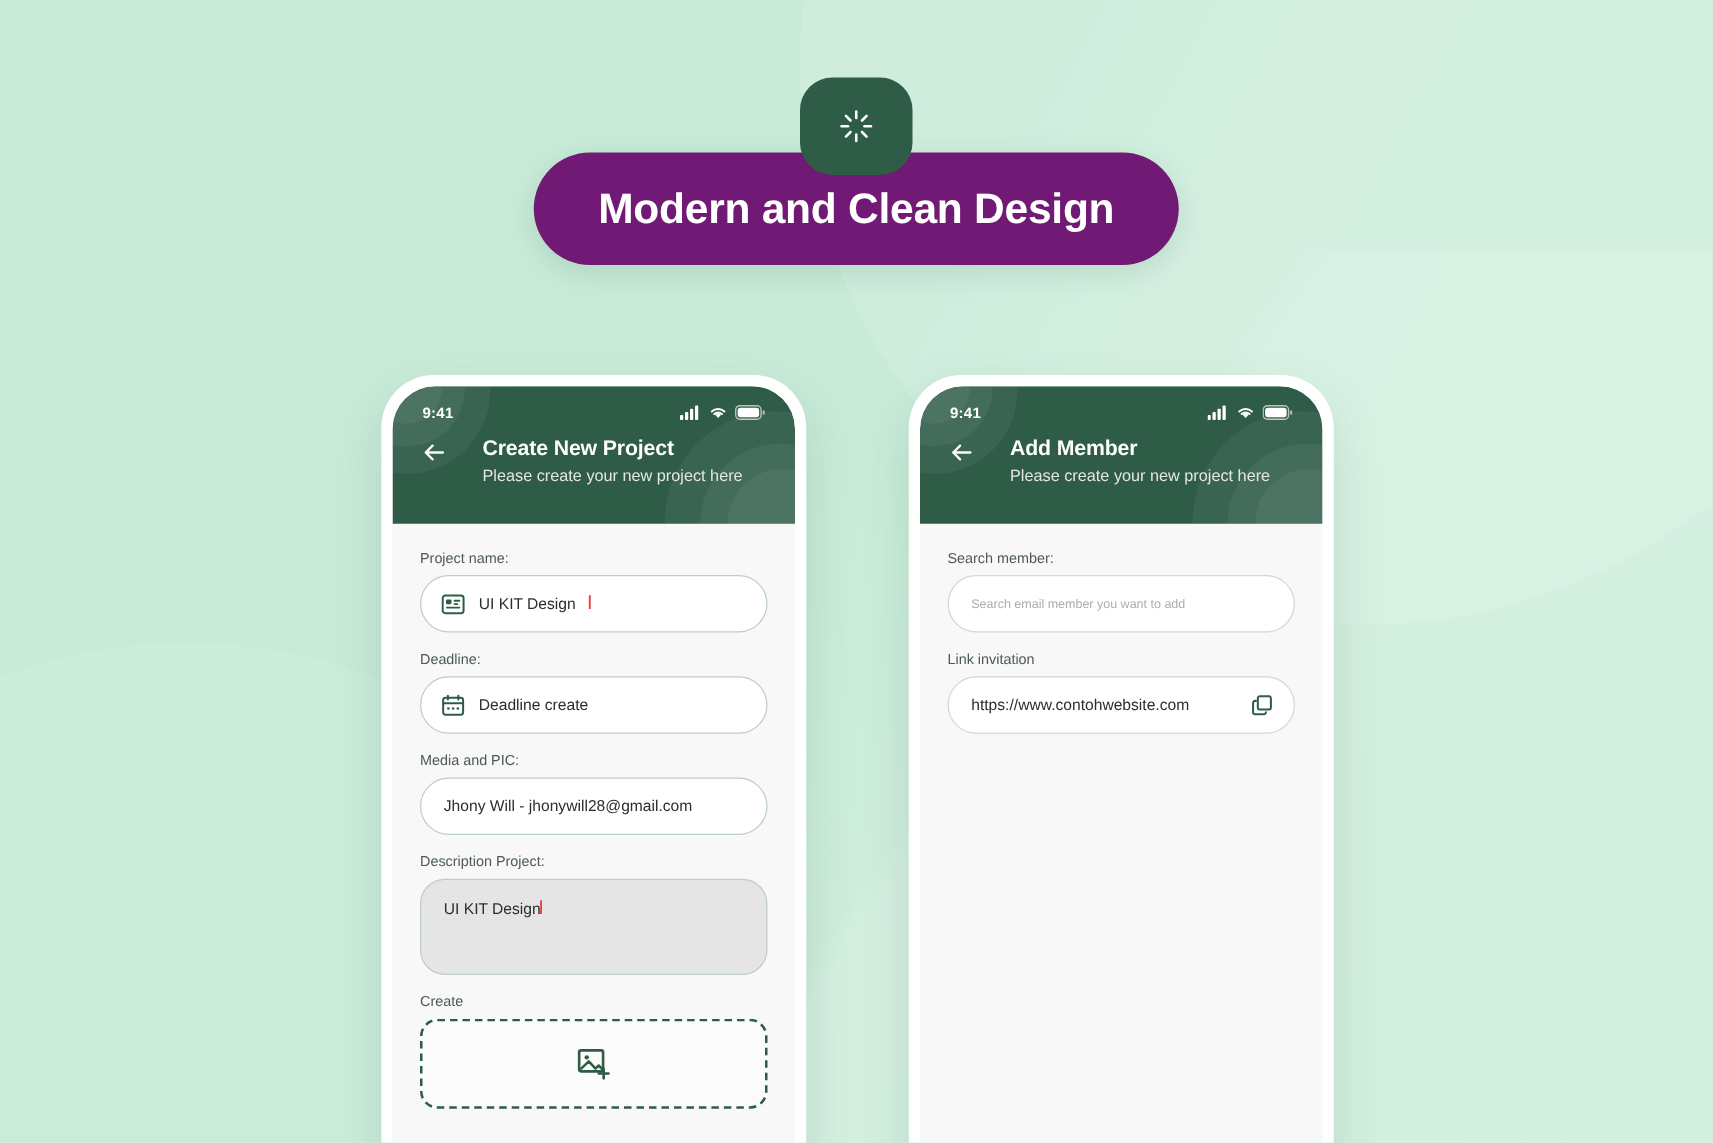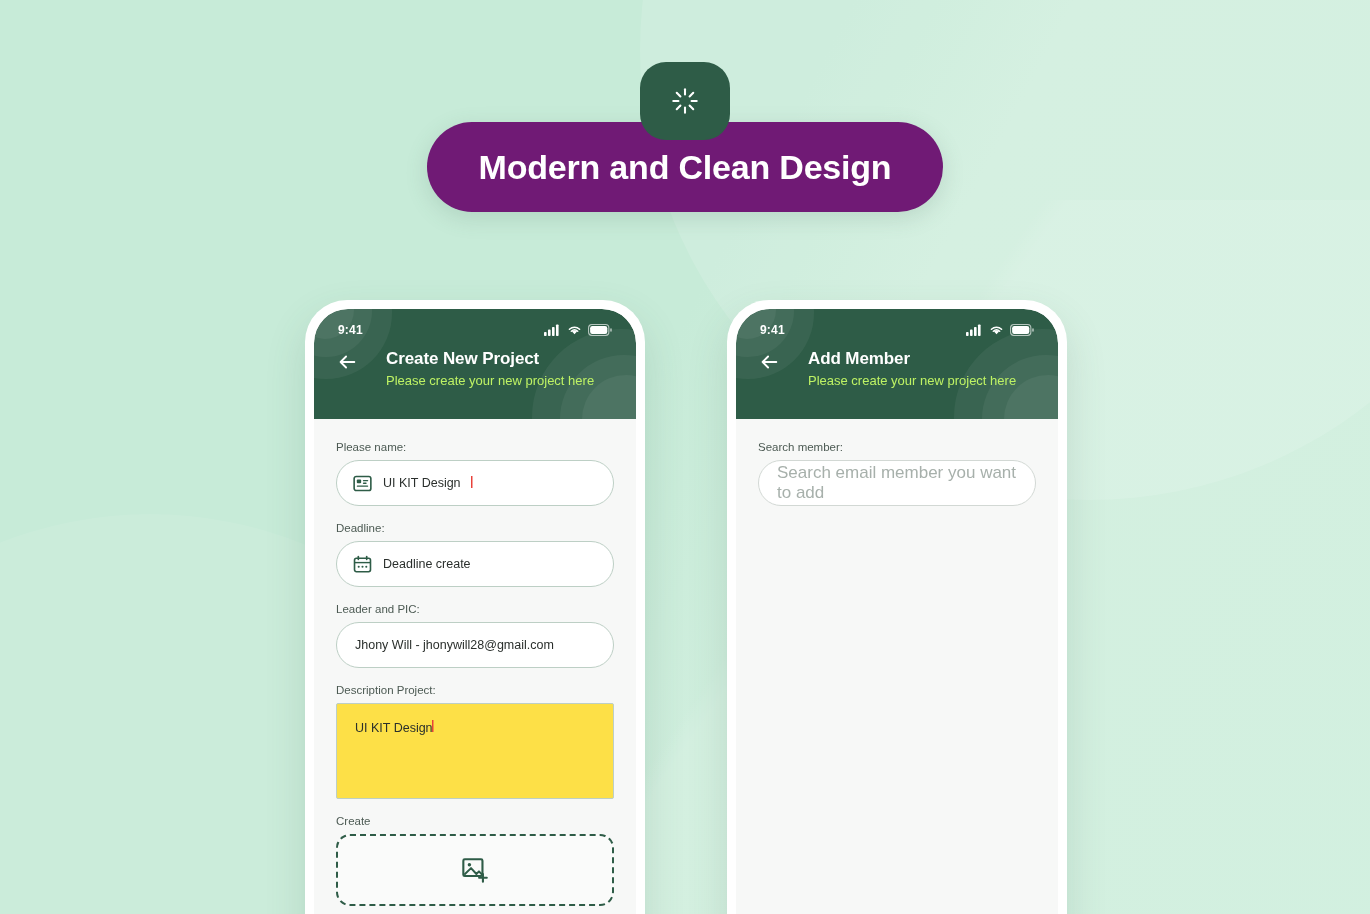--- a/index.html
+++ b/index.html
@@ -99,43 +99,43 @@
   .sb-icons { display:flex; align-items:center; gap:6px; }
 
   .titlerow {
     position:relative; z-index:2;
     display:flex; align-items:flex-start; gap:28px;
     padding: 12px 24px 0 22px;
   }
   .back-arrow { width:22px; height:22px; flex:none; margin-top:2px; }
   .title-col { display:flex; flex-direction:column; gap:4px; }
   .p-title { color:#ffffff; font-size:17px; font-weight:bold; letter-spacing:-0.1px; }
-  .p-sub { color:#bef264; font-size:13px; }
+  .p-sub { color:#e5e5e5; font-size:13px; }
 
   
   .p-body { padding:22px 22px 0 22px; }
   .field { margin-bottom:16px; }
   .f-label {
     font-size:11.5px; color:#4c5a53; margin-bottom:7px; display:block;
   }
   .input {
     height:46px; border:1px solid #bdcfc5; border-radius:24px;
     background:#ffffff;
     display:flex; align-items:center; gap:11px;
     padding:0 16px;
   }
   .input.plain { padding-left:18px; }
   .input.muted { border-color:#d2d8d4; }
   .i-text { font-size:12.5px; color:#2a2f2c; }
-  .i-placeholder { font-size:17px; color:#a7b0ab; }
+  .i-placeholder { font-size:10px; color:#a7b0ab; }
   .caret { color:#e8413a; font-weight:300; margin-left:-2px; }
   .spacer { flex:1; }
   .textarea {
-    height:96px; border:1px solid #bdcfc5; border-radius:2px;
-    background:#fde047; padding:14px 18px;
+    height:77px; border:1px solid #bdcfc5; border-radius:20px;
+    background:#e5e5e5; padding:14px 18px;
   }
   .dropzone {
     height:72px; border:2px dashed #2e5c47; border-radius:14px;
     background:#fafbfa;
     display:flex; align-items:center; justify-content:center;
   }
   .ic { flex:none; display:block; }
   .copy-btn { flex:none; cursor:pointer; }
 </style>
 </head>
@@ -208,21 +208,21 @@
         <div class="title-col">
           <div class="p-title">Create New Project</div>
           <div class="p-sub">Please create your new project here</div>
         </div>
       </div>
     </div>
 
     <div class="p-body">
 
       <div class="field">
-        <label class="f-label">Please name:</label>
+        <label class="f-label">Project name:</label>
         <div class="input">
           <svg class="ic" width="19" height="19" viewBox="0 0 20 20">
             <rect x="1.2" y="2.6" width="17.6" height="14.8" rx="2.2" stroke="#2e5c47" stroke-width="1.7" fill="none"></rect>
             <rect x="4" y="5.8" width="4.6" height="4" rx="1" fill="#2e5c47"></rect>
             <rect x="10.4" y="6.2" width="5.6" height="1.5" rx="0.7" fill="#2e5c47"></rect>
             <rect x="10.4" y="9" width="4" height="1.5" rx="0.7" fill="#2e5c47"></rect>
             <rect x="4" y="12" width="12" height="1.5" rx="0.7" fill="#2e5c47"></rect>
           </svg>
           <span class="i-text">UI KIT Design</span>
             <span class="caret">I</span>
@@ -239,21 +239,21 @@
             <line x1="14.4" y1="1.6" x2="14.4" y2="4.8" stroke="#2e5c47" stroke-width="1.7" stroke-linecap="round"></line>
             <circle cx="6" cy="12.4" r="1.1" fill="#2e5c47"></circle>
             <circle cx="10" cy="12.4" r="1.1" fill="#2e5c47"></circle>
             <circle cx="14" cy="12.4" r="1.1" fill="#2e5c47"></circle>
           </svg>
           <span class="i-text">Deadline create</span>
         </div>
       </div>
 
       <div class="field">
-        <label class="f-label">Leader and PIC:</label>
+        <label class="f-label">Media and PIC:</label>
         <div class="input plain">
           <span class="i-text">Jhony Will - jhonywill28@gmail.com</span>
         </div>
       </div>
 
       <div class="field">
         <label class="f-label">Description Project:</label>
         <div class="textarea">
           <span class="i-text">UI KIT Design</span><span class="caret">I</span>
         </div>
@@ -323,16 +323,27 @@
     <div class="p-body">
 
       <div class="field">
         <label class="f-label">Search member:</label>
         <div class="input plain muted">
           <span class="i-placeholder">Search email member you want to add</span>
         </div>
       </div>
 
 
+      <div class="field">
+        <label class="f-label">Link invitation</label>
+        <div class="input plain muted">
+          <span class="i-text">https://www.contohwebsite.com</span>
+          <span class="spacer"></span>
+          <svg class="copy-btn" width="19" height="19" viewBox="0 0 20 20">
+            <rect x="6.6" y="2.2" width="11" height="11" rx="1.6" stroke="#2e5c47" stroke-width="1.7" fill="none"></rect>
+            <path d="M13.4 15.6 a1.6 1.6 0 0 1 -1.6 1.6 H4.2 a1.6 1.6 0 0 1 -1.6 -1.6 V7.6 a1.6 1.6 0 0 1 1.6 -1.6 H5" stroke="#2e5c47" stroke-width="1.7" fill="none" stroke-linecap="round"></path>
+          </svg>
+        </div>
+      </div>
 
     </div>
   </div>
 </div>
 
 </body></html>

